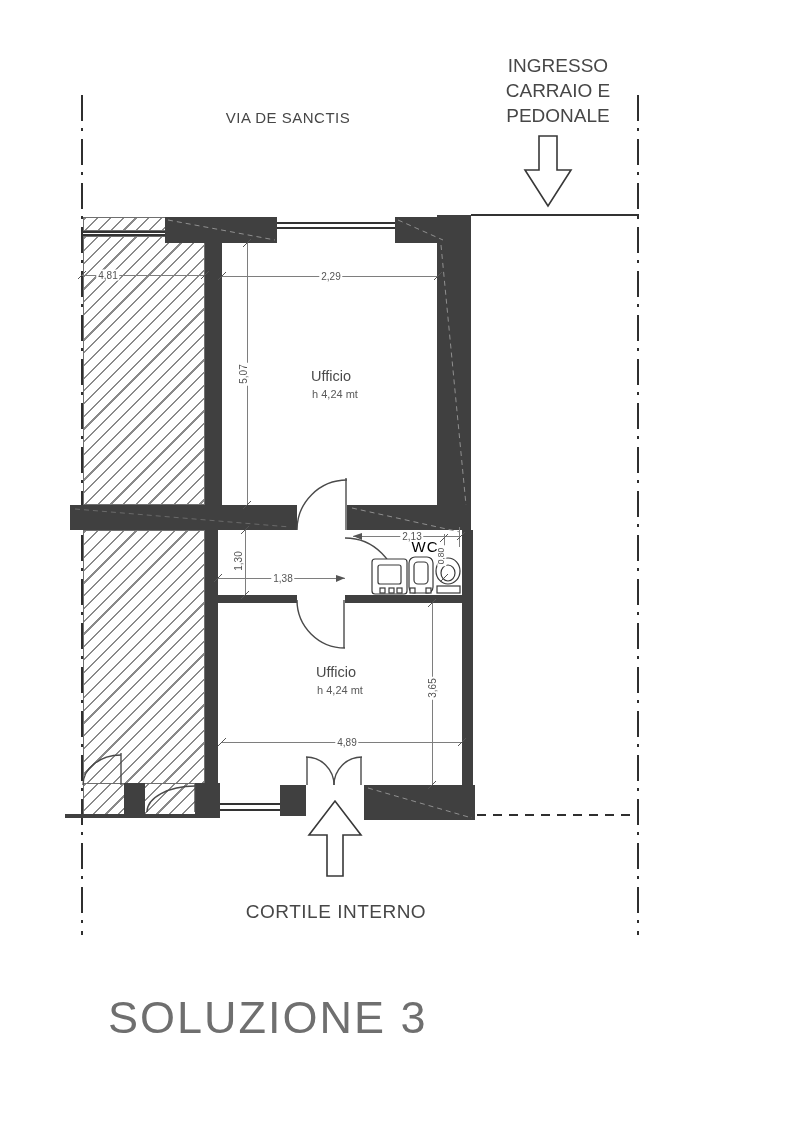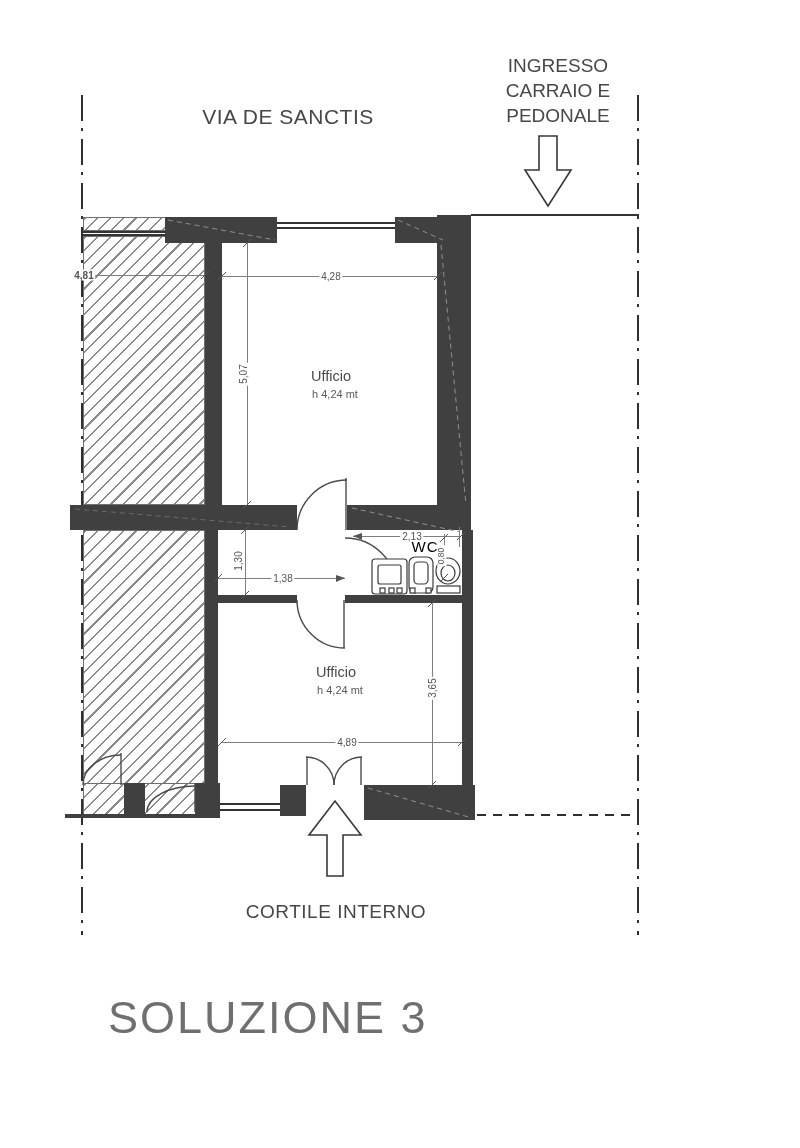--- a/index.html
+++ b/index.html
@@ -13,21 +13,21 @@
   .dashdot-v{position:absolute;width:2px;
     background:repeating-linear-gradient(to bottom,#2f2f2f 0 26px,transparent 26px 33px,#2f2f2f 33px 36px,transparent 36px 44px);}
   .dashed-h{position:absolute;height:2px;
     background:repeating-linear-gradient(to right,#2f2f2f 0 9px,transparent 9px 16px);}
   .dimtext{position:absolute;font-size:10px;color:#545454;background:#fff;padding:0 2px;line-height:1.1;
            white-space:nowrap;transform:translate(-50%,-50%);}
   .dimtext.v{transform:translate(-50%,-50%) rotate(-90deg);}
   .dimtext.sm{font-size:8.5px;}
   .label{position:absolute;color:#474747;}
   .center{transform:translate(-50%,-50%);white-space:nowrap;}
-  .street{font-size:21px;letter-spacing:.5px;}
+  .street{font-size:15px;letter-spacing:.5px;}
   .entrance{width:132px;text-align:center;font-size:19px;line-height:25px;}
   .courtyard{font-size:19px;letter-spacing:.5px;}
   .soltitle{font-size:45px;letter-spacing:2px;color:#6f6f6f;}
   .roomname{font-size:14.5px;color:#4a4a4a;}
   .roomnote{font-size:11px;color:#5a5a5a;text-align:center;}
   .wclabel{font-size:15px;color:#000000;letter-spacing:1px;}
   svg.overlay{position:absolute;left:0;top:0;pointer-events:none;}
 </style>
 </head>
 <body>
@@ -158,22 +158,22 @@
   <div class="label soltitle" style="left:108px;top:992px;text-align:center;">SOLUZIONE 3</div>
 
   <div class="label roomname center" style="left:331px;top:376px;">Ufficio</div>
   <div class="label roomnote center" style="left:335px;top:394px;">h 4,24 mt</div>
 
   <div class="label roomname center" style="left:336px;top:672px;">Ufficio</div>
   <div class="label roomnote center" style="left:340px;top:690px;">h 4,24 mt</div>
 
   <div class="label wclabel center" style="left:425px;top:546px;">WC</div>
 
-  <div class="dimtext" style="left:84px;top:275px;font-weight:bold;">4,81</div>
-  <div class="dimtext" style="left:331px;top:276px;">4,28</div>
+  <div class="dimtext" style="left:108px;top:275px;">4,81</div>
+  <div class="dimtext" style="left:331px;top:276px;">2,29</div>
   <div class="dimtext v" style="left:243px;top:374px;">5,07</div>
   <div class="dimtext" style="left:412px;top:536px;">2,13</div>
   <div class="dimtext v" style="left:238px;top:561px;">1,30</div>
   <div class="dimtext" style="left:283px;top:578px;">1,38</div>
   <div class="dimtext v sm" style="left:442px;top:556px;">0,80</div>
   <div class="dimtext v" style="left:432px;top:688px;">3,65</div>
   <div class="dimtext" style="left:347px;top:742px;">4,89</div>
 
 </div>
 

